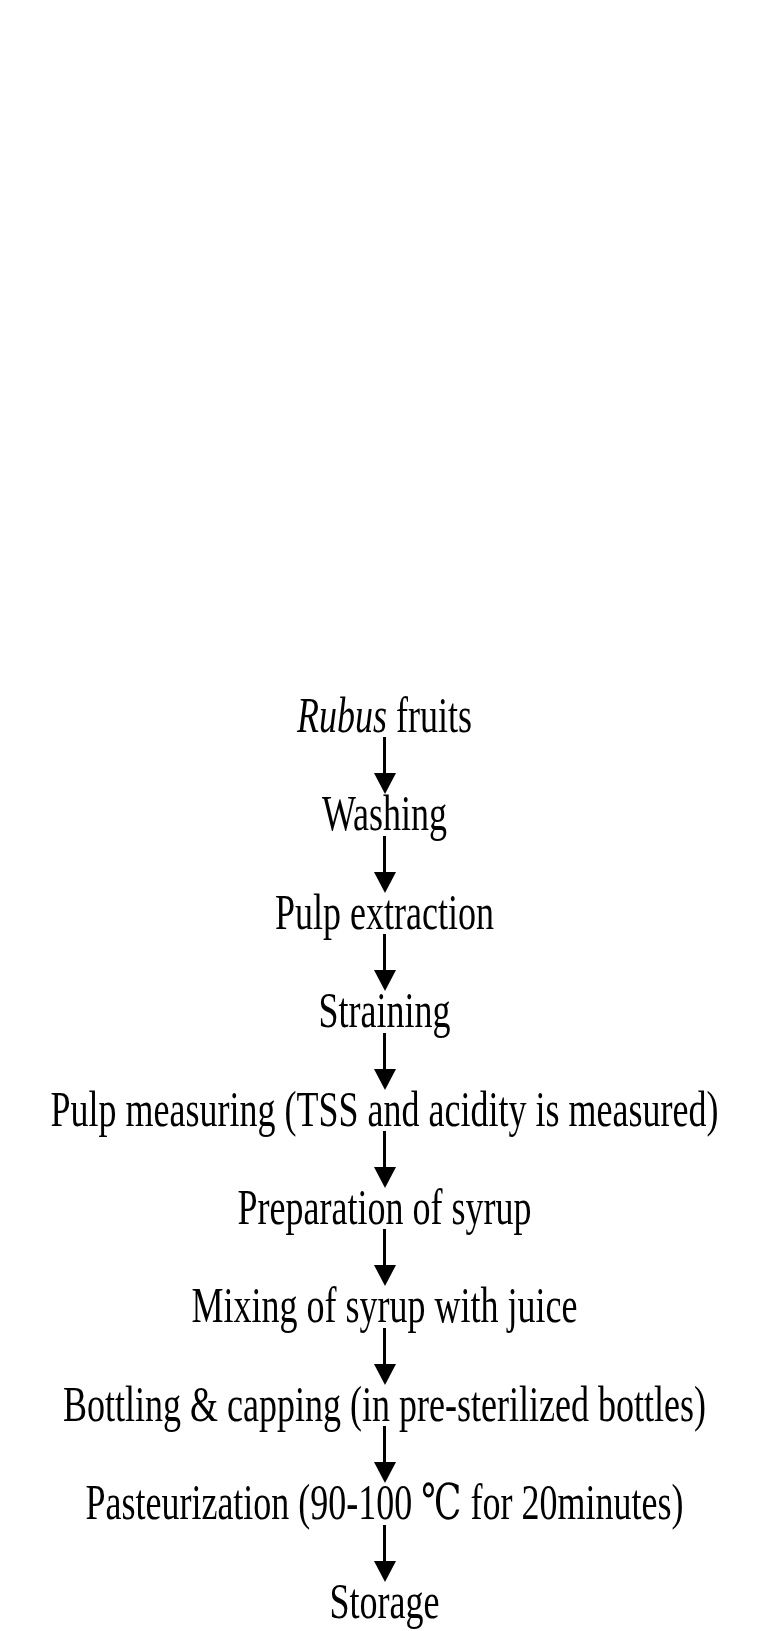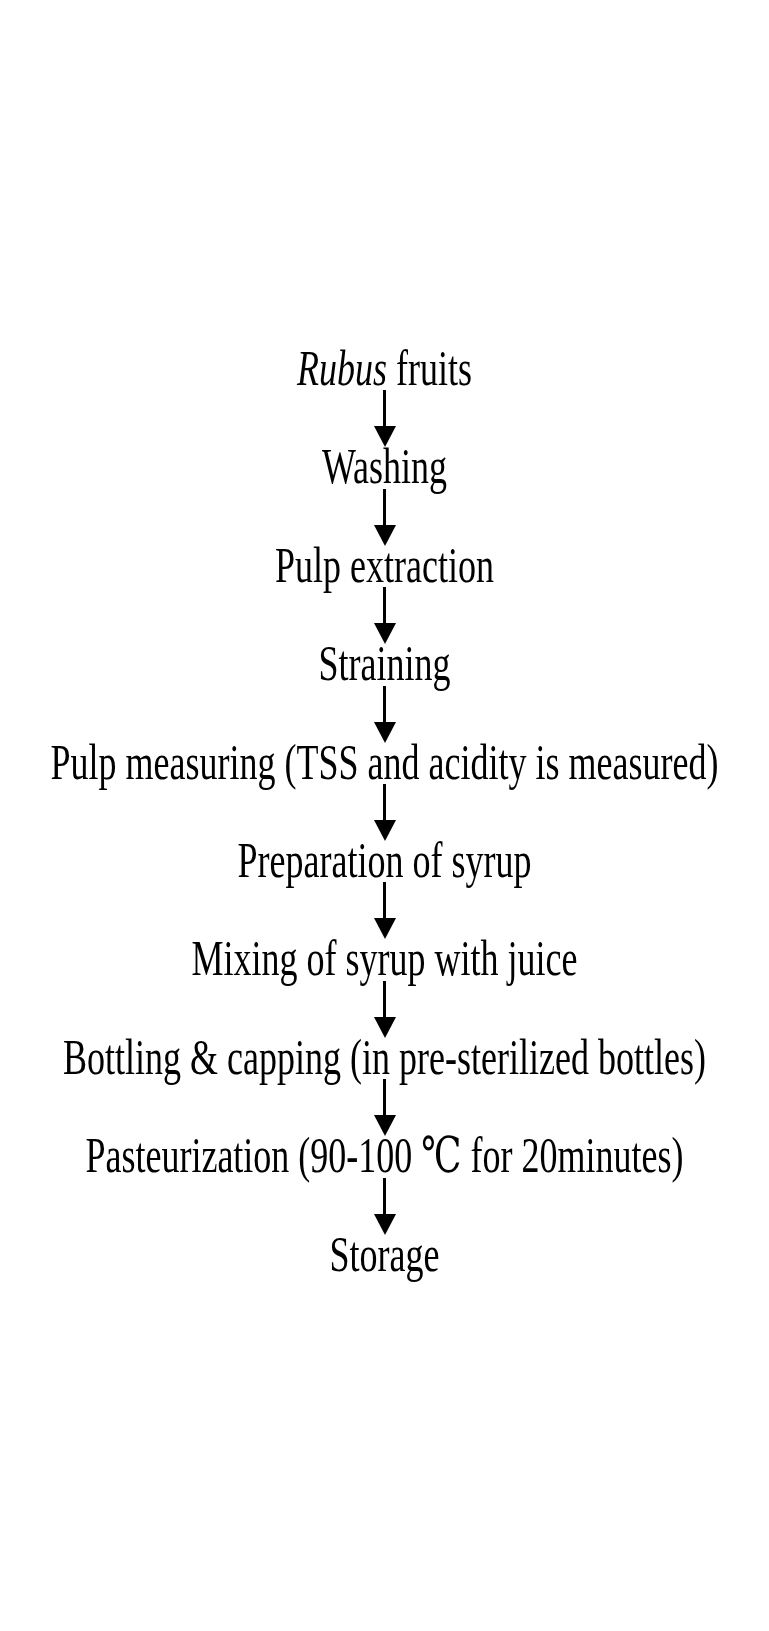--- a/index.html
+++ b/index.html
@@ -9,21 +9,21 @@
   }
   .flowchart {
     position: relative;
     width: 769px;
     height: 1631px;
     box-sizing: border-box;
     background: var(--paper, #ffffff);
     display: flex;
     flex-direction: column;
     align-items: center;
-    justify-content: center;
+    justify-content: flex-end;
     padding: 2px 0 8px 0;
     overflow: hidden;
     font-family: "Liberation Serif", "DejaVu Serif", serif;
     color: var(--ink, #000000);
   }
   .step {
     flex: 0 0 auto;
     font-size: 36px;
     line-height: 1.15;
     white-space: nowrap;

